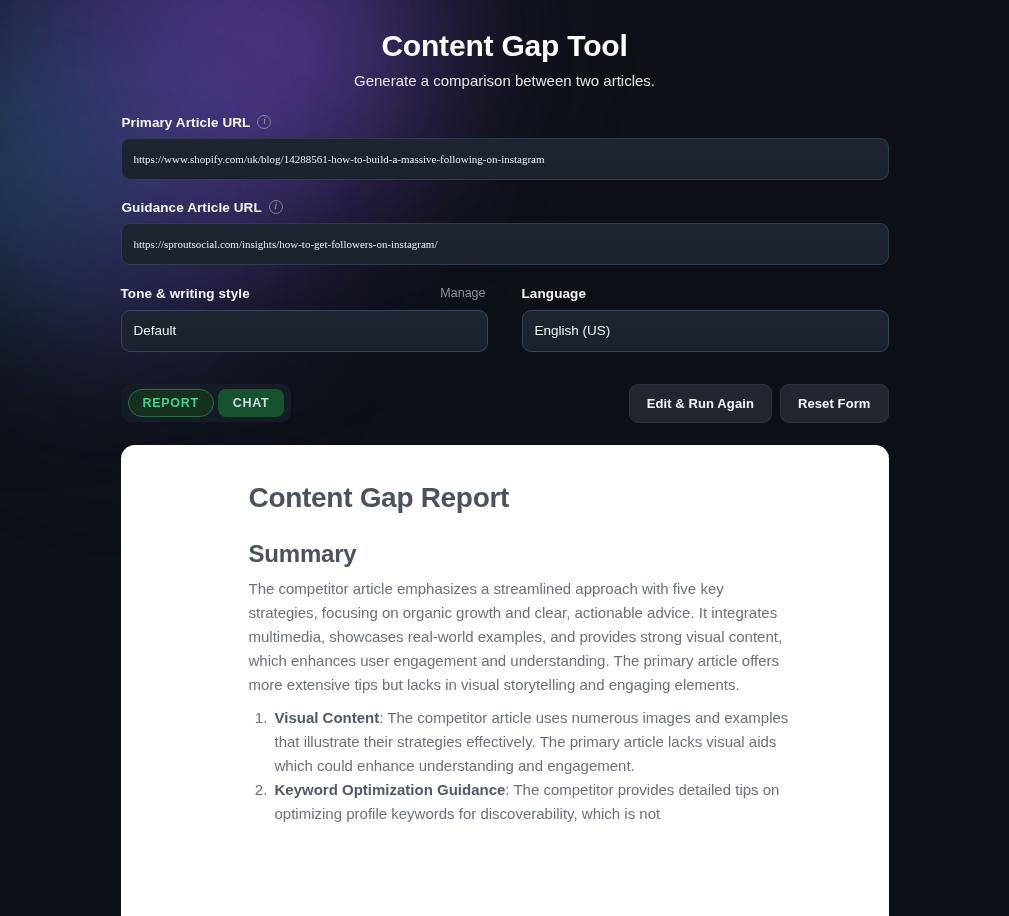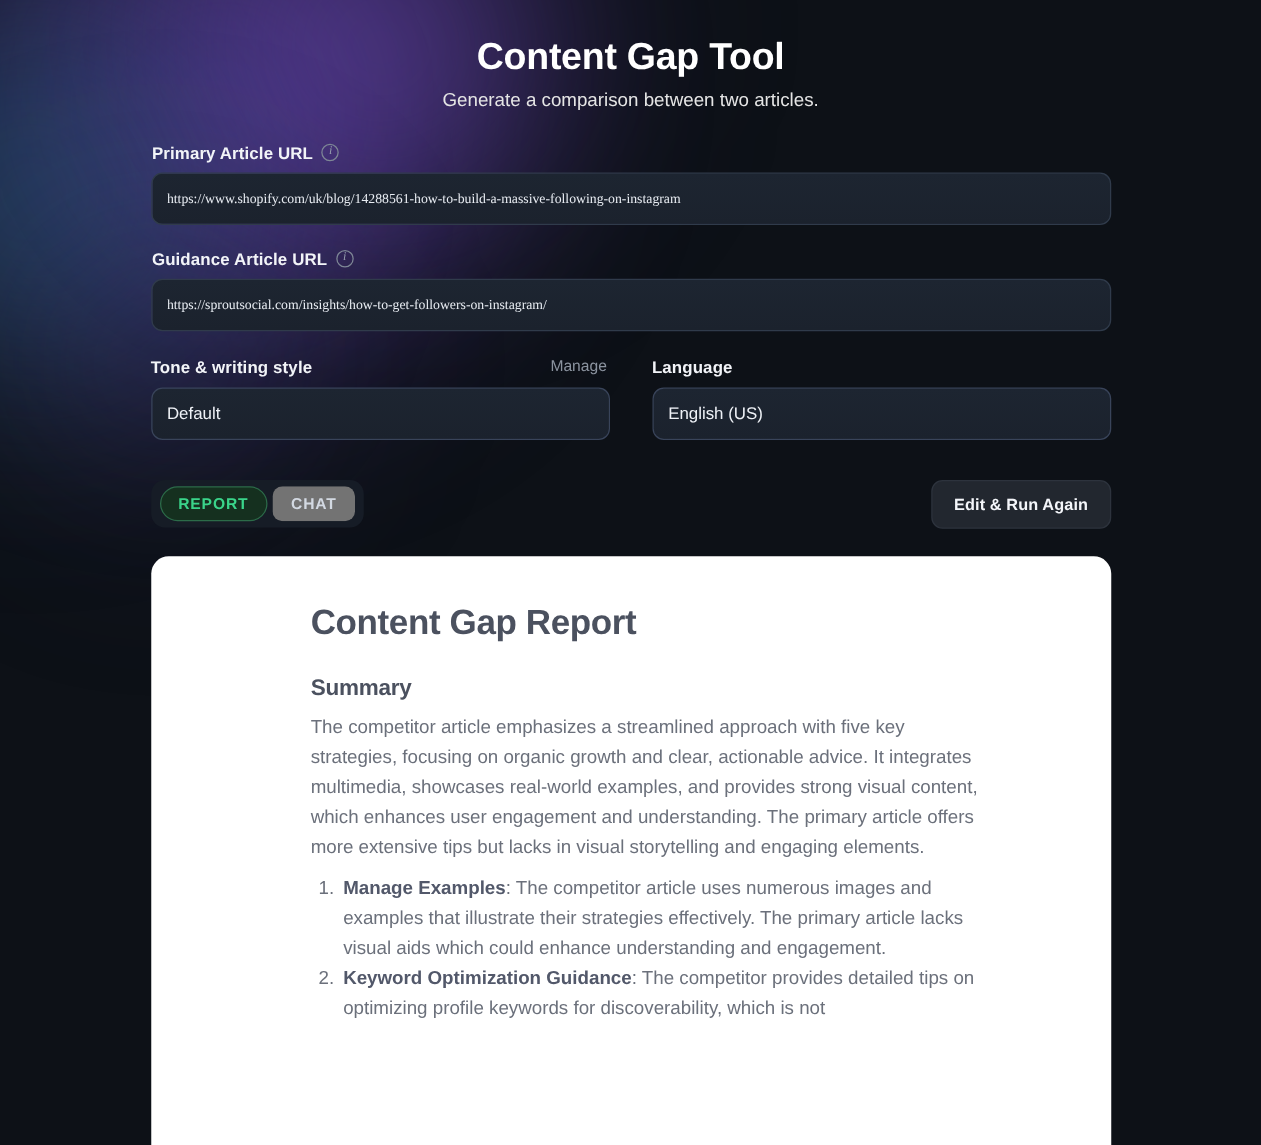--- a/index.html
+++ b/index.html
@@ -192,21 +192,21 @@
     border: 1px solid transparent;
     text-align: center;
   }
   .tab.active {
     color: #3ad48a;
     background: #15301f;
     border: 1px solid #2c6b49;
     border-radius: 14px;
   }
   .tab.inactive {
-    background: #737373;
+    background: #14532d;
   }
 
   .btn-group { display: flex; gap: 8px; align-items: flex-end; }
   .btn {
     background: #22272f;
     color: #f4f6fa;
     font-size: 13px;
     font-weight: bold;
     letter-spacing: 0.1px;
     border: 1px solid #2d333d;
@@ -228,21 +228,21 @@
   .card-inner { padding: 0 96px 0 128px; }
 
   #report-title {
     font-size: 28px;
     font-weight: bold;
     color: #4b515f;
     letter-spacing: -0.3px;
     line-height: 1.2;
   }
   .report-h2 {
-    font-size: 18px;
+    font-size: 24px;
     font-weight: bold;
     color: #4b515f;
     margin-top: 26px;
     letter-spacing: -0.2px;
   }
   .report-p {
     font-size: 15px;
     line-height: 24px;
     color: #6b707b;
     margin-top: 9px;
@@ -320,34 +320,35 @@
       </div>
     </div>
 
     <div class="control-row">
       <div class="tab-bar">
         <div class="tab active">REPORT</div>
         <div class="tab inactive">CHAT</div>
       </div>
       <div class="btn-group">
         <button class="btn">Edit &amp; Run Again</button>
+        <button class="btn">Reset Form</button>
       </div>
     </div>
   </div>
 
   <div id="report-card">
     <div class="card-inner">
       <div id="report-title">Content Gap Report</div>
 
       <div class="report-h2">Summary</div>
       <p class="report-p">The competitor article emphasizes a streamlined approach with five key strategies, focusing on organic growth and clear, actionable advice. It integrates multimedia, showcases real-world examples, and provides strong visual content, which enhances user engagement and understanding. The primary article offers more extensive tips but lacks in visual storytelling and engaging elements.</p>
 
       <ol class="gap-list">
         <li>
-          <span class="gap-term">Manage Examples</span><span>: The competitor article uses numerous images and examples that illustrate their strategies effectively. The primary article lacks visual aids which could enhance understanding and engagement.</span>
+          <span class="gap-term">Visual Content</span><span>: The competitor article uses numerous images and examples that illustrate their strategies effectively. The primary article lacks visual aids which could enhance understanding and engagement.</span>
         </li>
         <li>
           <span class="gap-term">Keyword Optimization Guidance</span><span>: The competitor provides detailed tips on optimizing profile keywords for discoverability, which is not</span>
         </li>
       </ol>
     </div>
   </div>
 </div>
 
 </body></html>

